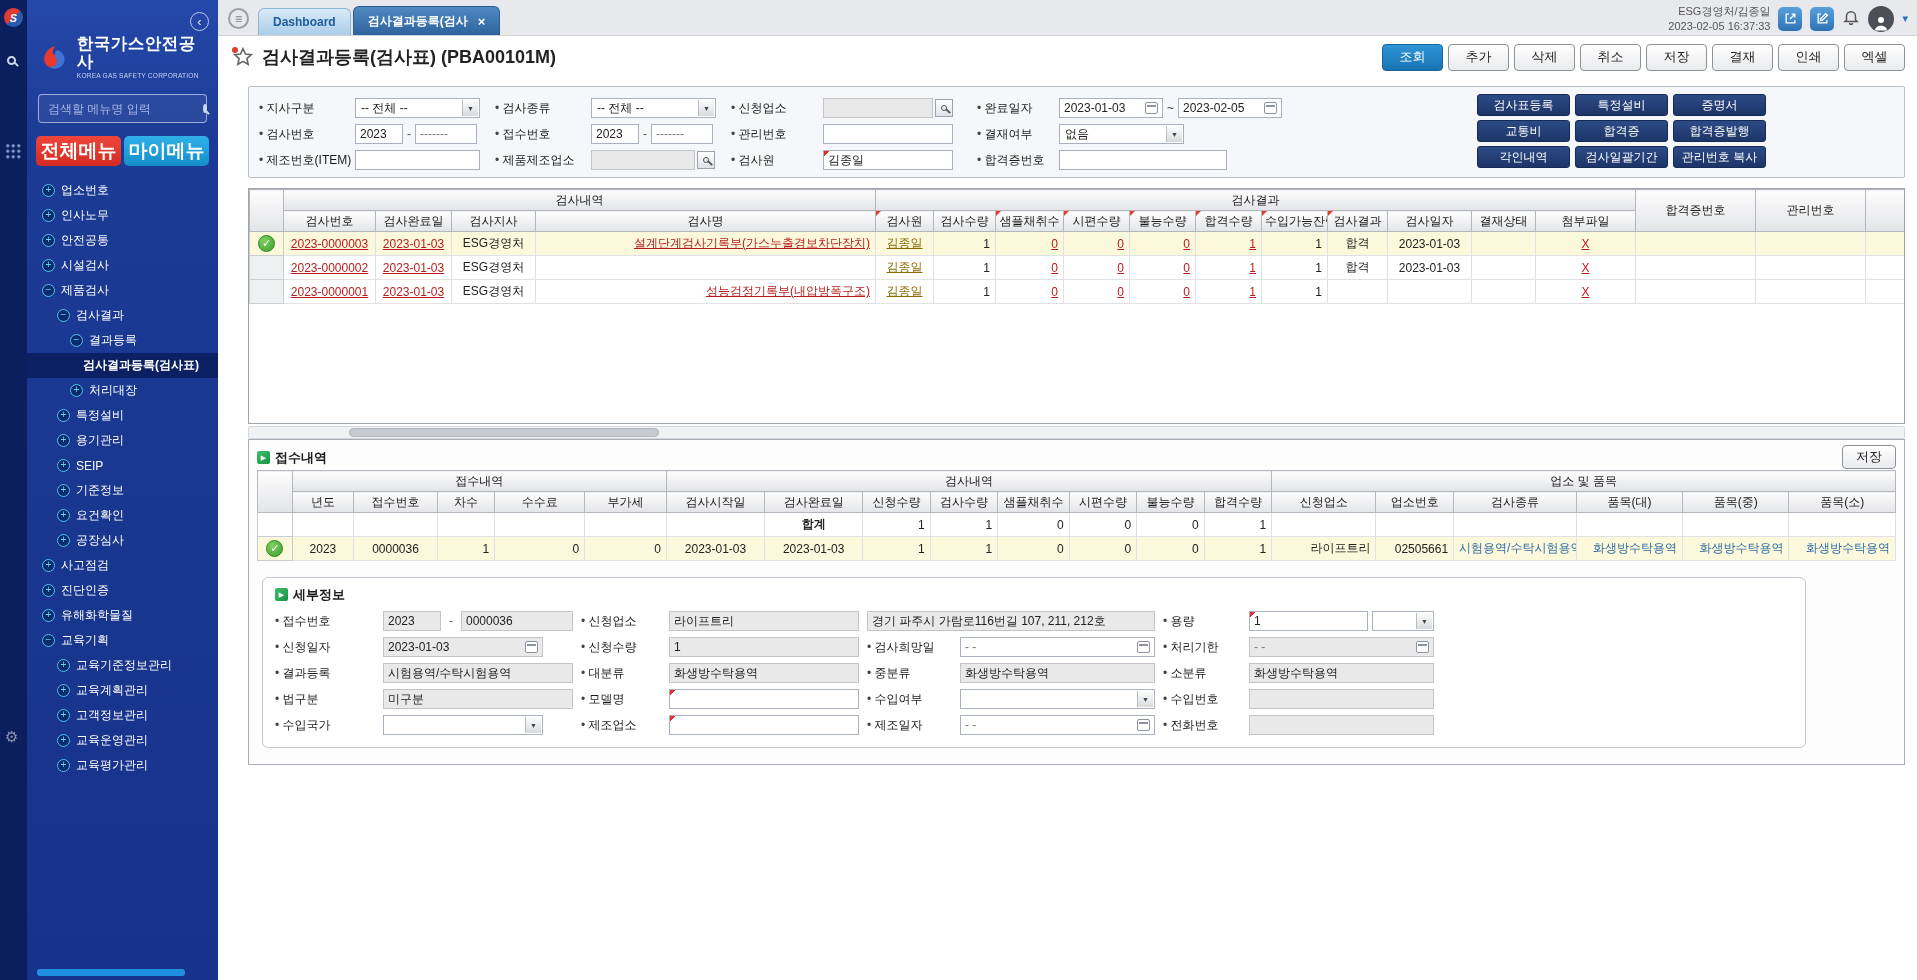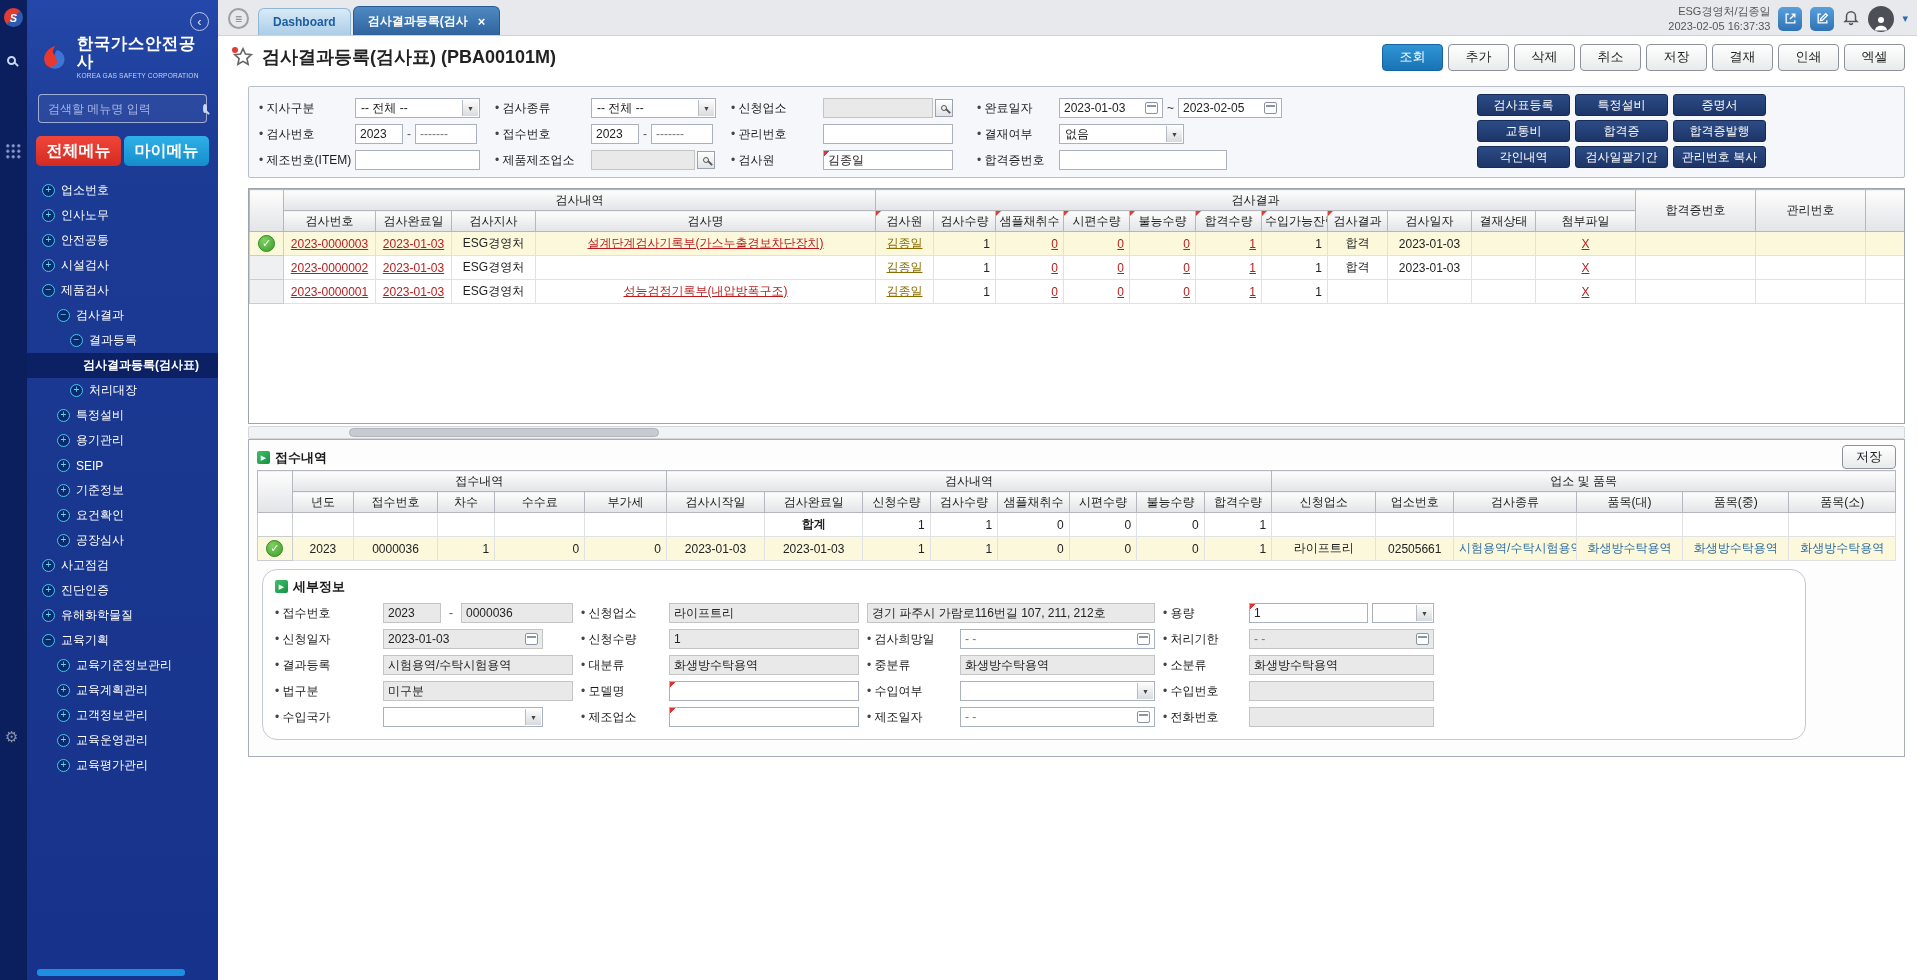--- a/index.html
+++ b/index.html
@@ -23,21 +23,21 @@
   .collapse-btn{position:absolute;top:12px;right:9px;width:19px;height:19px;border:1px solid #b9c6ec;border-radius:50%;
     color:#dfe7fb;display:flex;align-items:center;justify-content:center;font-size:13px;cursor:pointer}
   .logo-row{display:flex;align-items:center;gap:7px;padding:34px 10px 0 10px}
   .logo-kr{font-size:16.5px;font-weight:bold;letter-spacing:.5px;line-height:1.1}
   .logo-en{font-size:6.6px;color:#c9d4f2;margin-top:2px;letter-spacing:.2px}
   .side-search{margin:15px 11px 0;display:flex;align-items:center;height:29px;border:1px solid rgba(255,255,255,.55);
     border-radius:4px;padding:0 9px;background:rgba(255,255,255,.06)}
   .side-search input{flex:1;background:none;border:none;outline:none;color:#fff;font-size:12px;font-family:inherit}
   .side-search input::placeholder{color:#a9b6e4}
   .menu-tabs{display:flex;margin:13px 9px 0;gap:3px}
-  .menu-tab{flex:1;height:30px;display:flex;align-items:center;justify-content:center;font-size:16px;font-weight:bold;
+  .menu-tab{flex:1;height:30px;display:flex;align-items:center;justify-content:center;font-size:19px;font-weight:bold;
     border-radius:5px;cursor:pointer}
   .menu-tab.all{background:linear-gradient(#f0453a,#d32b22)}
   .menu-tab.my{background:linear-gradient(#2fb0e8,#148ecb)}
   .menu-tree{margin-top:12px}
   .menu-item{display:flex;align-items:center;height:25px;font-size:12px;cursor:pointer;white-space:nowrap}
   .lvl1{padding-left:15px}.lvl2{padding-left:30px}.lvl3{padding-left:43px}.lvl4{padding-left:56px}
   .menu-item.selected{background:#0c2163;font-weight:bold}
   .tree-icon{width:13px;height:13px;border-radius:50%;background:#0a2a6e;border:1px solid #49c7ee;color:#63d6f5;
     font-size:10px;line-height:10px;text-align:center;margin-right:6px;flex:none}
   .side-thumb{position:absolute;bottom:4px;left:10px;width:148px;height:7px;background:#1e8fe0;border-radius:3px}
@@ -104,21 +104,21 @@
   table.grid{border-collapse:collapse;table-layout:fixed;background:#fff}
   .main-grid{width:1706px}
   .receipt-grid{width:100%}
   .grid th{height:21px;background:linear-gradient(#fdfdfd,#e3e4e7);border:1px solid #b4b7bd;font-weight:normal;
     font-size:12px;color:#1a1a1a;padding:0 3px;overflow:hidden;white-space:nowrap;position:relative}
   .grid th.mark::before{content:'';position:absolute;left:0;top:0;border-top:5px solid #e23b31;border-right:5px solid rgba(0,0,0,0)}
   .grid td{height:24px;border:1px solid #dfe1e5;font-size:12px;color:#222;padding:0 5px;overflow:hidden;white-space:nowrap}
   .grid td.gutter{background:#eef0f2;border-color:#c9ccd1;padding:0}
   .grid tr.sel-row td{background:#fbf8dc}
   .grid tr.sum-row td{background:#fff}
-  .al-center{text-align:center}.al-right{text-align:right}.al-left{text-align:center}
+  .al-center{text-align:center}.al-right{text-align:right}.al-left{text-align:right}
   .bold{font-weight:bold}
   .cell-link{color:#b91c1c;text-decoration:underline;cursor:pointer}
   .person-link{color:#8a6d00;text-decoration:underline;cursor:pointer}
   .blue-text{color:#2e6da4}
   .chk{width:17px;height:17px;border-radius:50%;background:radial-gradient(circle at 35% 30%,#7ed05d,#3f9e2f);
     border:1px solid #2f8a24;color:#fff;font-size:11px;font-weight:bold;display:flex;align-items:center;justify-content:center;margin:0 auto}
   .hscroll{height:13px;background:#f1f2f4;border:1px solid #d5d7da;margin-top:2px;position:relative;border-radius:2px}
   .hthumb{position:absolute;left:100px;width:310px;top:1px;bottom:1px;background:#c7cad0;border:1px solid #b2b5bb;border-radius:6px;cursor:pointer}
 
   
@@ -128,21 +128,21 @@
   .btab.active{background:#fff;color:#222;font-weight:bold;border:1px solid #a8aeb8;border-bottom:1px solid #fff;
     border-top:3px solid #f59b00;margin-bottom:-1px;z-index:2;height:27px}
   .bottom-panel{border:1px solid #a8aeb8;background:#fdfdfe;padding:5px 8px 16px;position:relative}
   .sec-head{display:flex;align-items:center;height:25px;position:relative}
   .sec-icon{width:13px;height:13px;margin-right:5px;background:linear-gradient(135deg,#41c06a,#149141);border-radius:2px;
     color:#fff;font-size:7px;display:flex;align-items:center;justify-content:center}
   .sec-title{font-weight:bold;font-size:13px;color:#1a1a1a}
   .save-btn{position:absolute;right:0;top:0;height:24px;min-width:54px}
 
   
-  .detail-box{border:1px solid #c3c9d4;border-radius:15px;margin:8px 90px 0 5px;padding:4px 12px 12px;background:#fff}
+  .detail-box{border:1px solid #c3c9d4;border-radius:6px;margin:16px 90px 0 5px;padding:4px 12px 12px;background:#fff}
   .dgrid{display:grid;grid-template-columns:100px 190px 80px 190px 85px 195px 78px 185px;column-gap:8px;row-gap:6px;
     align-items:center;margin-top:4px}
   .dlabel{font-size:12px;color:#1a1a1a;white-space:nowrap}
   .dlabel::before{content:"• ";color:#444}
   .dfield{display:flex;align-items:center;gap:4px;min-width:0}
   .dfield .inp{width:100%}
   .muted{color:#777}
 </style>
 </head>
 <body>

